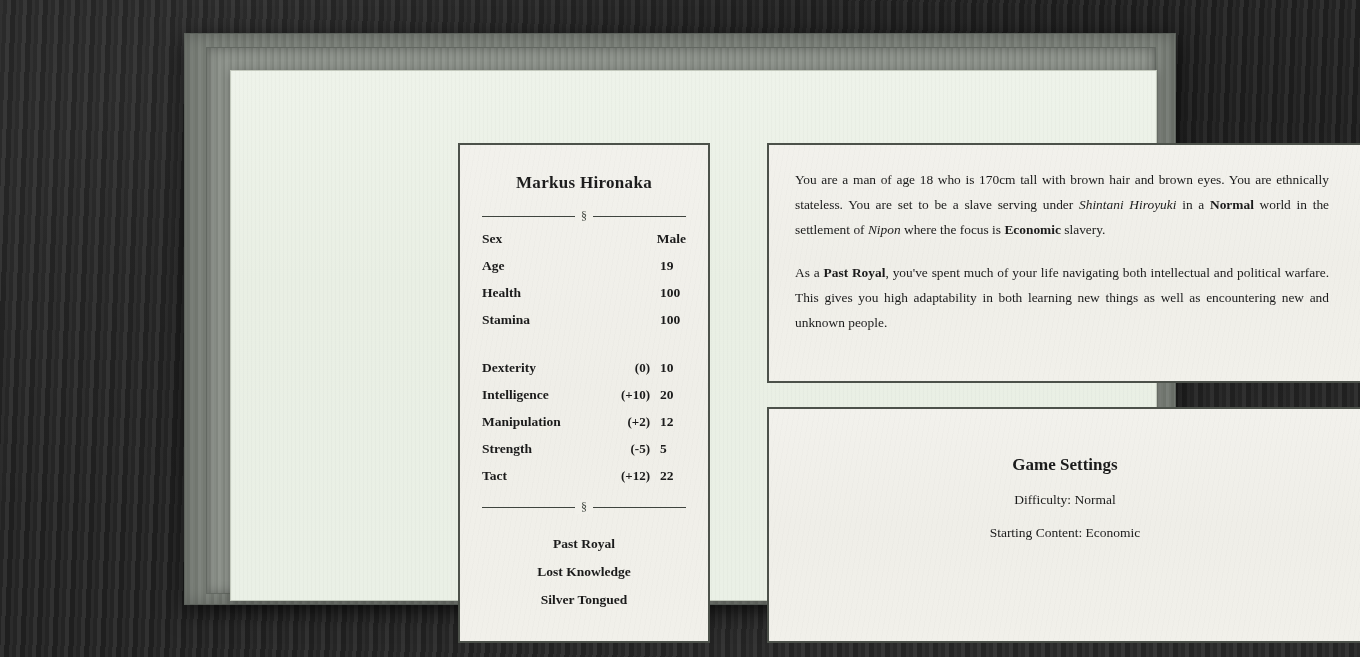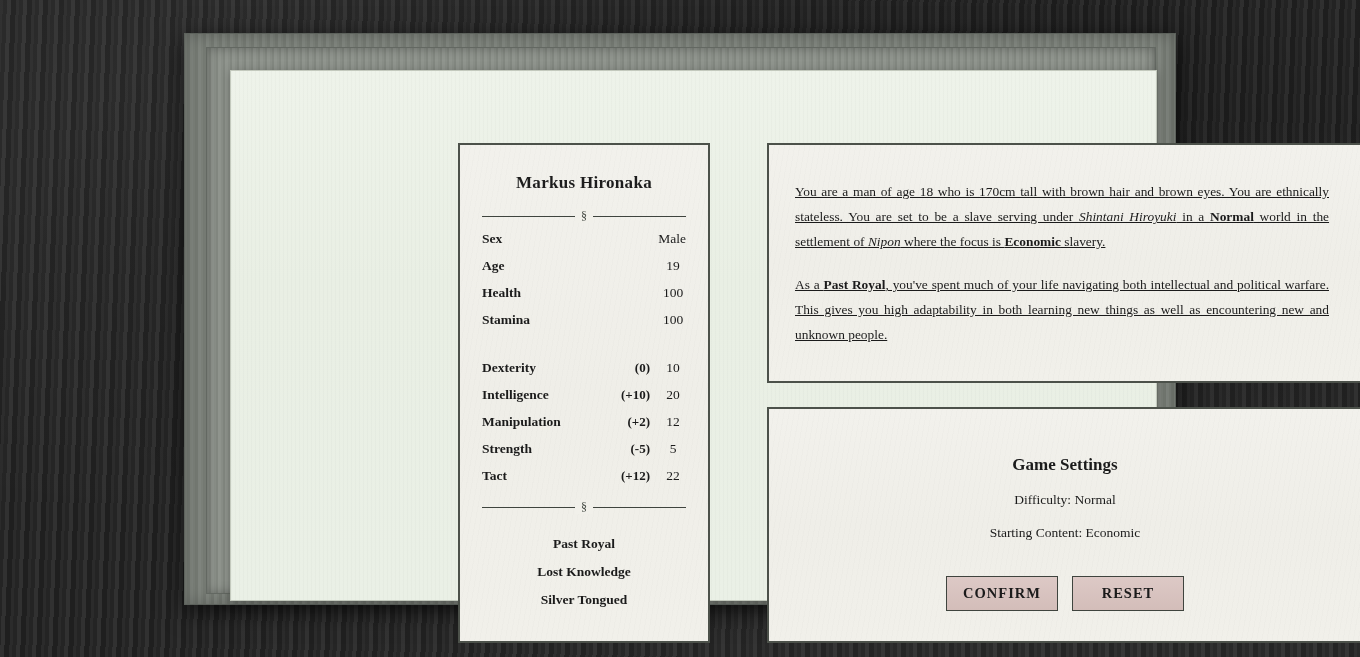--- a/index.html
+++ b/index.html
@@ -152,22 +152,22 @@
   }
   .stat-label { flex: 1 1 auto; }
   .stat-mod {
     font-weight: bold;
     font-size: 13px;
     margin-right: 10px;
     color: #1b1b1b;
   }
   .stat-val {
     min-width: 26px;
-    text-align: center;
-    font-weight: normal;
+    text-align: left;
+    font-weight: bold;
   }
   .gap { height: 21px; }
 
   #titles-head {
     text-align: center;
     font-weight: bold;
     font-size: 13.5px;
     margin-top: 16px;
     color: #1b1b1b;
   }
@@ -186,22 +186,21 @@
     width: 596px;
     height: 240px;
     padding: 22px 32px 0 26px;
     overflow: hidden;
   }
   .para {
     font-size: 13.4px;
     line-height: 25px;
     color: #1b1b1b;
     text-align: justify;
-    margin: 12px 0 18px 0;
-    text-decoration: underline;
+    margin: 0 0 18px 0;
   }
   .para b { font-weight: bold; }
   .para i { font-style: italic; }
 
   
   #settings-panel {
     left: 536px;
     top: 336px;
     width: 596px;
     height: 236px;
@@ -323,21 +322,17 @@
 
         <p class="para"><span>As a </span><b>Past Royal</b><span>, you've spent much of your life navigating both intellectual and political warfare. This gives you high adaptability in both learning new things as well as encountering new and unknown people.</span></p>
 
       </div>
 
       <div class="panel" id="settings-panel">
         <div id="settings-title">Game Settings</div>
         <div class="setting-line">Difficulty: Normal</div>
         <div class="setting-line">Starting Content: Economic</div>
 
-        <div id="btn-row">
-          <div class="game-btn">CONFIRM</div>
-          <div class="game-btn">RESET</div>
-        </div>
       </div>
 
     </div>
   </div>
 </div>
 
 </body></html>

